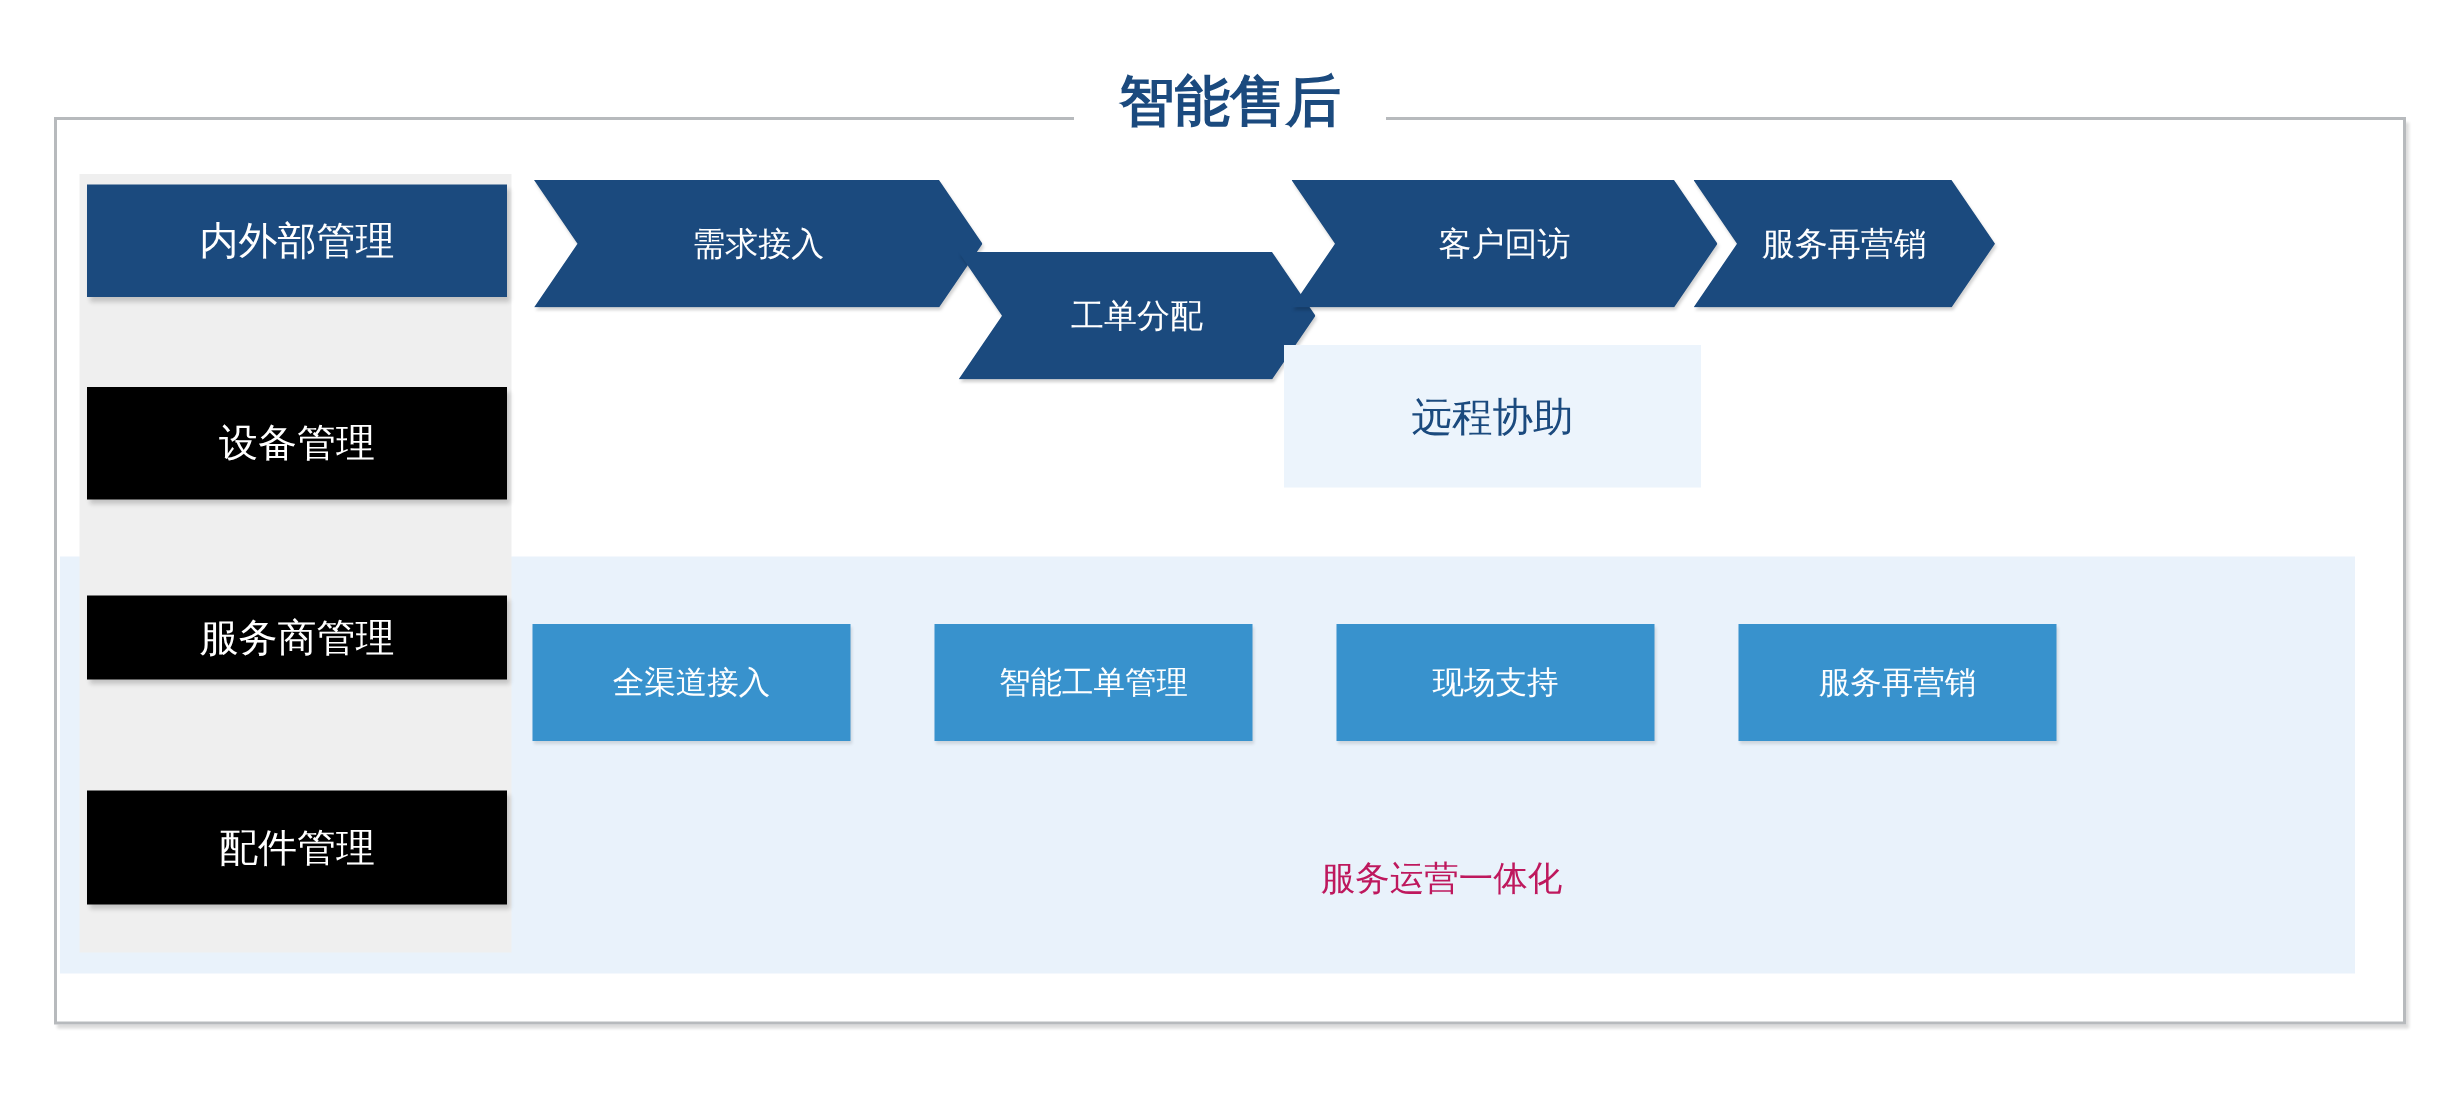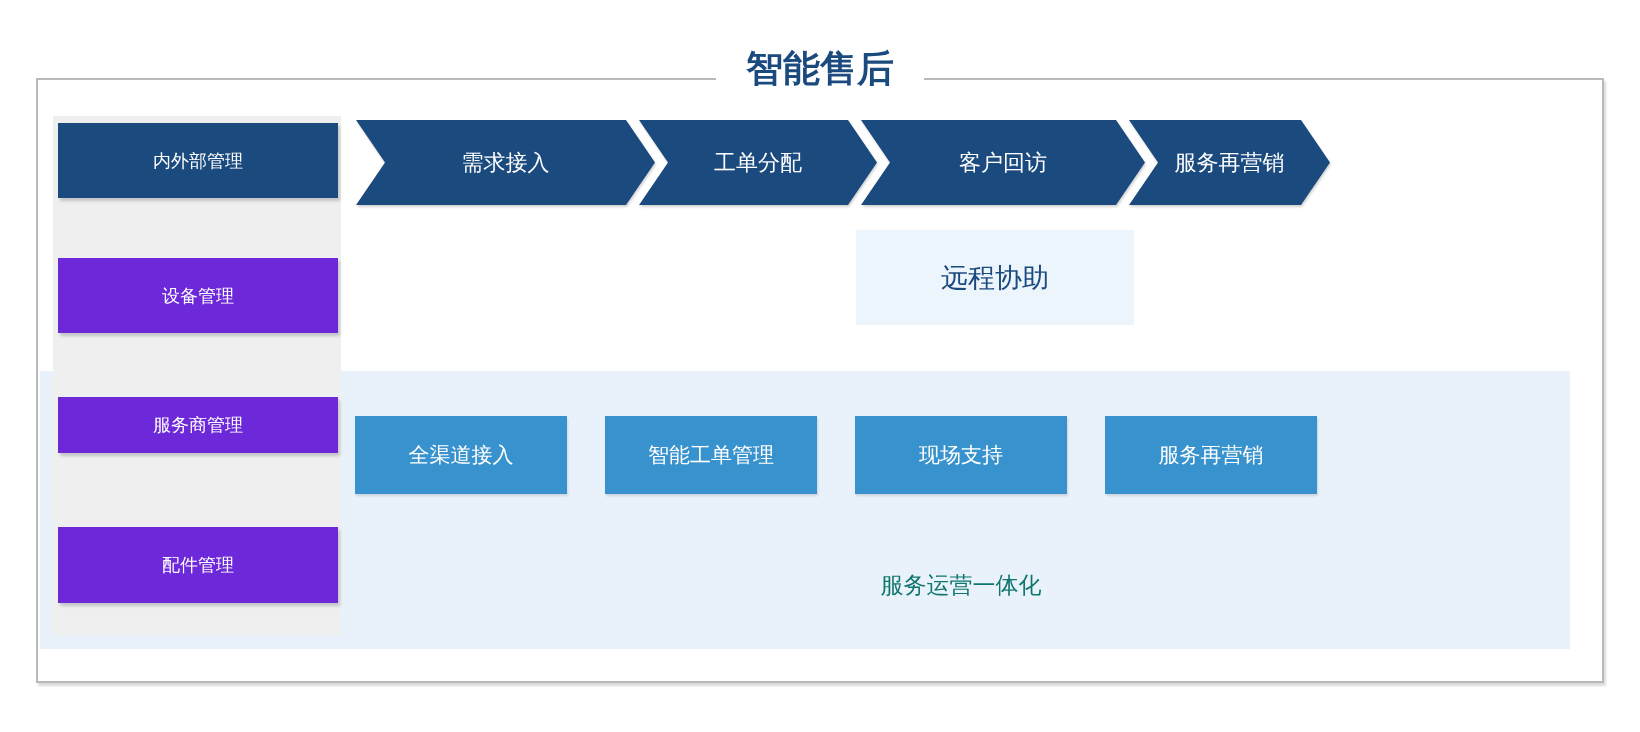--- a/index.html
+++ b/index.html
@@ -21,71 +21,71 @@
     font-size:37px;font-weight:bold;color:#1b4a7e;
     line-height:50px;white-space:nowrap;z-index:5;
   }
   .sidebar-bg{
     position:absolute;left:53px;top:116px;width:288px;height:519px;
     background:#efefef;z-index:1;
   }
   .side-box{
     position:absolute;left:58px;width:280px;height:75px;
     display:flex;align-items:center;justify-content:center;
-    color:#ffffff;font-size:18px;z-index:2;
+    color:#ffffff;font-size:26px;z-index:2;
     box-shadow:2px 3px 3px rgba(0,0,0,0.18);
   }
   .side-box.navy{background:#1b4a7e;}
-  .side-box.blue{background:#6d28d9;justify-content:center;}
+  .side-box.blue{background:#000000;justify-content:center;}
   .sb1{top:123px;}
   .sb2{top:258px;}
   .sb3{top:397px;height:56px;}
   .sb4{top:527px;height:76px;}
 
   .flow-row{
     position:absolute;left:356px;top:120px;height:85px;
     display:flex;z-index:2;
   }
   .flow-step{height:85px;filter:drop-shadow(1px 2px 1px rgba(0,0,0,0.18));}
   .flow-step + .flow-step{margin-left:-16px;}
   .flow-step-body{
     width:100%;height:100%;background:#1b4a7e;
     clip-path:polygon(0 0, calc(100% - 29px) 0, 100% 50%, calc(100% - 29px) 100%, 0 100%, 29px 50%);
     display:flex;align-items:center;justify-content:center;
     color:#ffffff;font-size:22px;white-space:nowrap;
     padding:0 10px;box-sizing:border-box;
   }
   .flow-step:nth-child(1){width:299px;}
-  .flow-step:nth-child(2){width:238px;}
+  .flow-step:nth-child(2){width:238px;margin-top:48px;}
   .flow-step:nth-child(3){width:284px;}
   .flow-step:nth-child(4){width:201px;}
   .flow-step:nth-child(5){width:274px;}
 
   .remote-box{
     position:absolute;left:856px;top:230px;width:278px;height:95px;
     background:#ecf4fc;color:#1b4a7e;font-size:27px;
     display:flex;align-items:center;justify-content:center;z-index:2;
   }
   .ops-band{
     position:absolute;left:40px;top:371px;width:1530px;height:278px;
     background:#e9f2fb;z-index:0;
   }
   .cap-row{
     position:absolute;left:355px;top:416px;height:58px;
-    display:flex;gap:38px;z-index:2;
+    display:flex;gap:56px;z-index:2;
   }
   .cap-box{
     width:212px;height:78px;background:#3892cd;
     display:flex;align-items:center;justify-content:center;
     color:#ffffff;font-size:21px;white-space:nowrap;
     box-shadow:1px 2px 2px rgba(0,0,0,0.12);
   }
   .ops-label{
     position:absolute;left:355px;top:570px;width:1212px;
-    text-align:center;color:#0f766e;font-size:23px;z-index:2;
+    text-align:center;color:#be185d;font-size:23px;z-index:2;
   }
 </style>
 </head>
 <body>
 
 <div class="canvas">
 
   <div class="frame"></div>
 
   <div class="diagram-title">智能售后</div>

